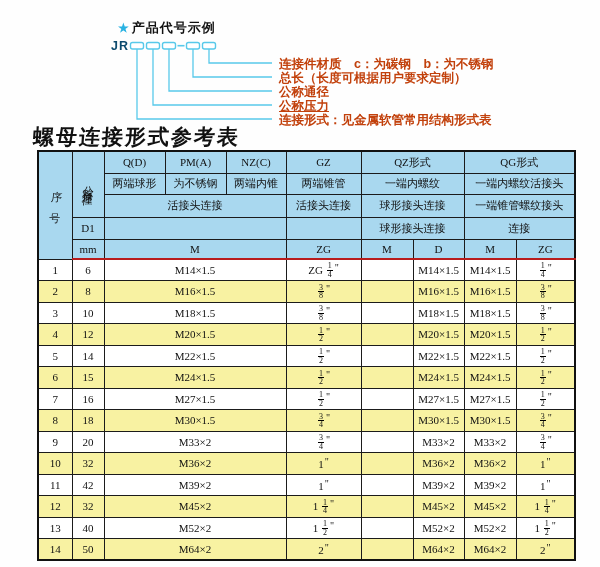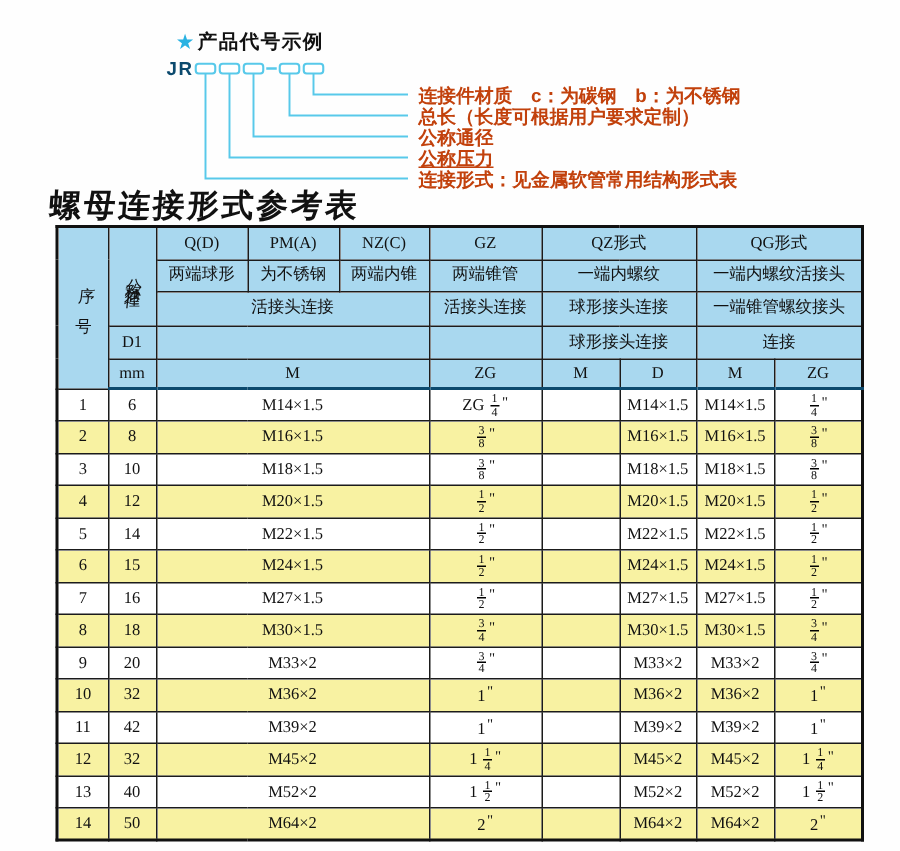--- a/index.html
+++ b/index.html
@@ -53,21 +53,21 @@
   .reftable th,.reftable td{
     border:1px solid var(--border);padding:0;text-align:center;vertical-align:middle;
     overflow:hidden;font-weight:normal;line-height:1.1;
   }
   .reftable thead th{background:var(--header-bg);}
   .reftable thead tr.h1{height:22px;}
   .reftable thead tr.h2{height:21px;margin-top:24px;}
   .reftable thead tr.h3{height:23px;padding-left:46px;}
   .reftable thead tr.h4{height:22px;margin-left:16px;}
   .reftable thead tr.h5{height:20px;}
-  .reftable thead tr.h5 th{border-bottom:2px solid #0c4a6e;}
+  .reftable thead tr.h5 th{border-bottom:2px solid #b91c1c;}
   .reftable tbody tr{height:21.5px;background:var(--row-bg);}
   .reftable tbody tr.alt{background:var(--alt-bg);}
   .vtext{
     writing-mode:vertical-lr;text-orientation:upright;display:inline-block;
     line-height:1;transform:skewX(-6deg);
   }
   .vtext.seq{letter-spacing:22px;}
   .vtext.dn{letter-spacing:3px;}
   
   .fr{display:inline-block;text-align:center;vertical-align:-3px;margin:0 1px;}

